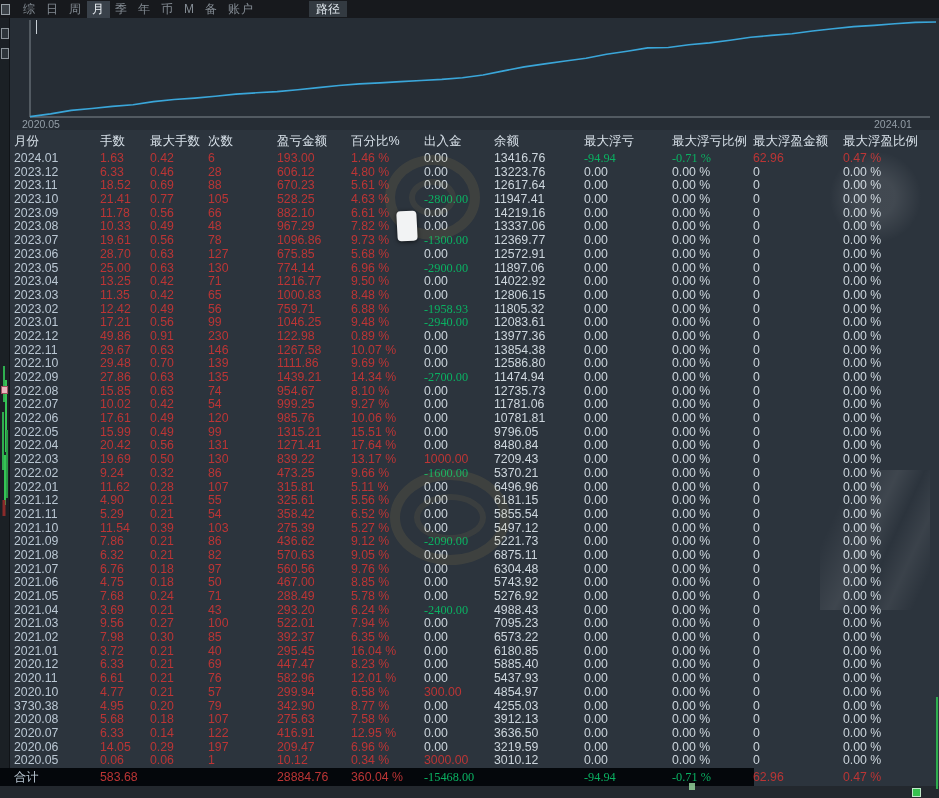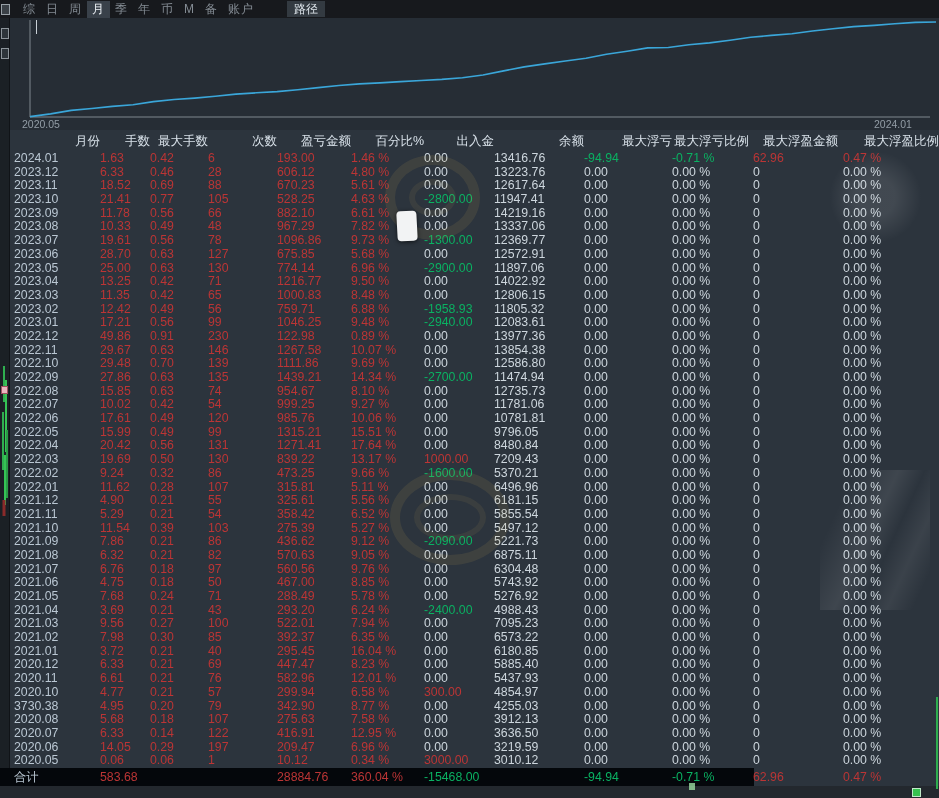--- a/index.html
+++ b/index.html
@@ -14,45 +14,45 @@
     background:var(--bg);
     font-family:"Liberation Sans","DejaVu Sans",sans-serif;
     -webkit-font-smoothing:antialiased;
   }
   
   .menu-bar{position:absolute;top:0;left:0;width:939px;height:18px;background:var(--menu-bg);
     display:flex;align-items:center;font-size:12px;color:#848c94;}
   .corner-icon{width:9px;height:11px;border:1px solid #98a0a6;background:#3a4046;margin:0 8px 0 1px;flex:none;}
   .menu-item{padding:0 5px;line-height:17px;letter-spacing:1px;cursor:default;}
   .menu-item.active{background:#39414a;color:#eef3f7;}
-  .path-btn{margin-left:28px;background:#333a41;color:#dde4ea;padding:0 7px;line-height:16px;}
+  .path-btn{margin-left:50px;background:#333a41;color:#dde4ea;padding:0 7px;line-height:16px;}
   
   .chart-panel{position:absolute;top:18px;left:10px;width:929px;height:112px;background:var(--chart-bg);}
   .chart-panel svg{position:absolute;top:0;left:0;}
   .chart-label{position:absolute;font-size:10.5px;color:#939da6;bottom:0;line-height:12px;}
   .chart-label.start{left:12px;}
   .chart-label.end{left:864px;}
   .caret-artifact{position:absolute;left:36px;top:20px;width:1px;height:14px;background:#c9d1d7;}
   
   .left-strip{position:absolute;top:18px;left:0;width:10px;height:768px;background:#1b2025;border-right:1px solid #101317;}
   .strip-btn{position:absolute;left:1px;width:8px;height:11px;border:1px solid #8d959b;background:#2e353b;}
   .strip-btn.b1{top:10px;} .strip-btn.b2{top:30px;}
   .strip-cursor{position:absolute;left:1px;top:368px;width:7px;height:8px;background:#e8b8c0;border:1px solid #a05060;}
   
   .grid-row{display:grid;padding-left:14px;
     grid-template-columns:86px 50px 58px 69px 74px 73px 70px 90px 88px 77px 89px 101px;}
   .table-header{position:absolute;top:132px;left:0;width:939px;height:19px;
     font-size:12.5px;color:var(--header);line-height:18px;}
-  .table-header .cell{overflow:hidden;white-space:nowrap;text-align:right;}
+  .table-header .cell{overflow:hidden;white-space:nowrap;}
   #rows{position:absolute;top:152px;left:0;width:939px;}
   .trow{height:13.69px;line-height:13.8px;font-size:12.3px;}
   .cell{overflow:hidden;white-space:nowrap;text-align:left;}
   .cell:nth-child(11){padding-left:4px;}
   .cell:nth-child(12){padding-left:5px;}
-  .c-red{color:var(--red);} .c-green{color:var(--green);}
+  .c-red{color:var(--red);} .c-green{color:var(--green);font-family:Liberation Serif, serif;}
   .c-white{color:var(--white-val);} .c-month{color:var(--month);}
   .total-row{position:absolute;top:768px;left:0;width:754px;height:18px;background:var(--total-bg);
     line-height:18px;font-size:12.3px;}
   
   .bottom-strip{position:absolute;top:786px;left:0;width:939px;height:12px;background:#23282e;}
   .green-chip{position:absolute;left:912px;top:788px;width:9px;height:9px;background:#37c24f;border:1px solid #bfe9c8;}
   .white-tick{position:absolute;left:689px;top:783px;width:6px;height:7px;background:#9adbA0;opacity:.8;}
   .right-green-line{position:absolute;left:936px;top:697px;width:2px;height:92px;background:#2fae4f;}
   .cursor-box{position:absolute;left:397px;top:211px;width:20px;height:30px;background:#f2f3f4;
     border-radius:4px;box-shadow:0 1px 4px rgba(0,0,0,.65);transform:rotate(-3deg);z-index:6;}

